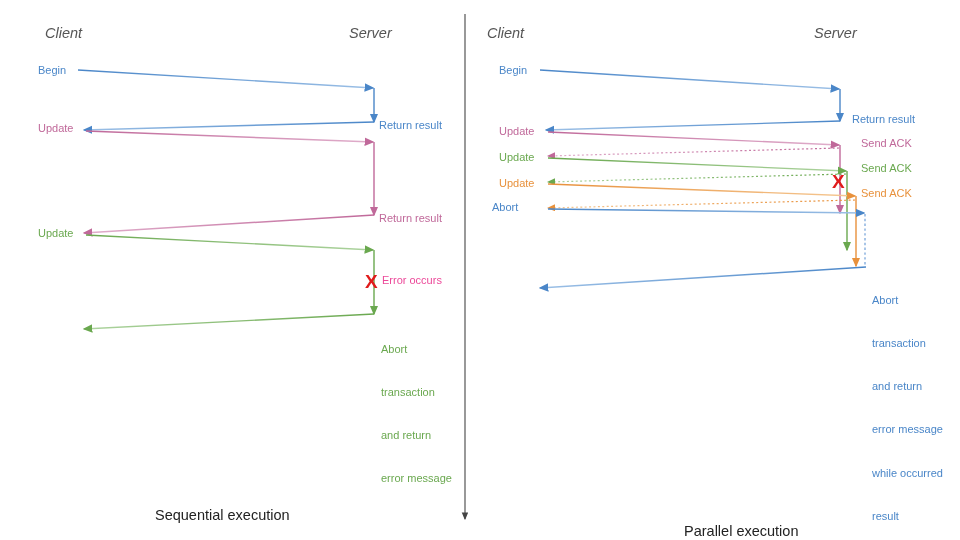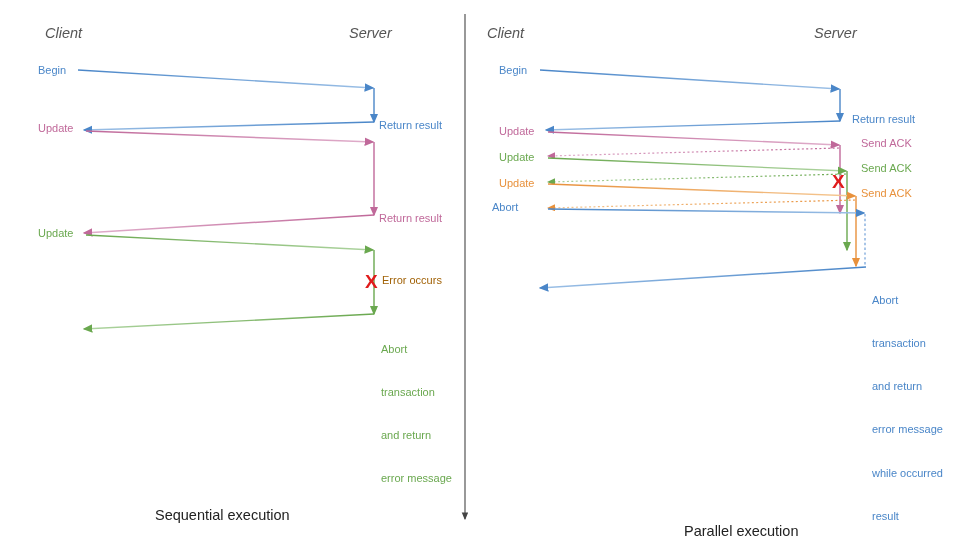--- a/index.html
+++ b/index.html
@@ -112,21 +112,21 @@
   <div class="lbl actor" style="left:349px;top:25px;">Server</div>
 
   <div class="lbl msg" style="left:38px;top:63px;color:#4a86c8;">Begin</div>
   <div class="lbl msg" style="left:38px;top:121px;color:#c0699a;">Update</div>
   <div class="lbl msg" style="left:38px;top:226px;color:#6aa84f;">Update</div>
 
   <div class="lbl msg" style="left:379px;top:118px;color:#4a86c8;">Return result</div>
   <div class="lbl msg" style="left:379px;top:211px;color:#c0699a;">Return result</div>
 
   <div class="xmark" style="left:365px;top:272px;">X</div>
-  <div class="lbl msg" style="left:382px;top:273px;color:#a16207;">Error occurs</div>
+  <div class="lbl msg" style="left:382px;top:273px;color:#ec4899;">Error occurs</div>
 
   <div class="lbl msg" style="left:381px;top:313px;color:#6aa84f;">
     <div>Abort</div>
     <div>transaction</div>
     <div>and return</div>
     <div>error message</div>
   </div>
 
   <div class="lbl caption" style="left:155px;top:507px;text-align:right;">Sequential execution</div>
 

